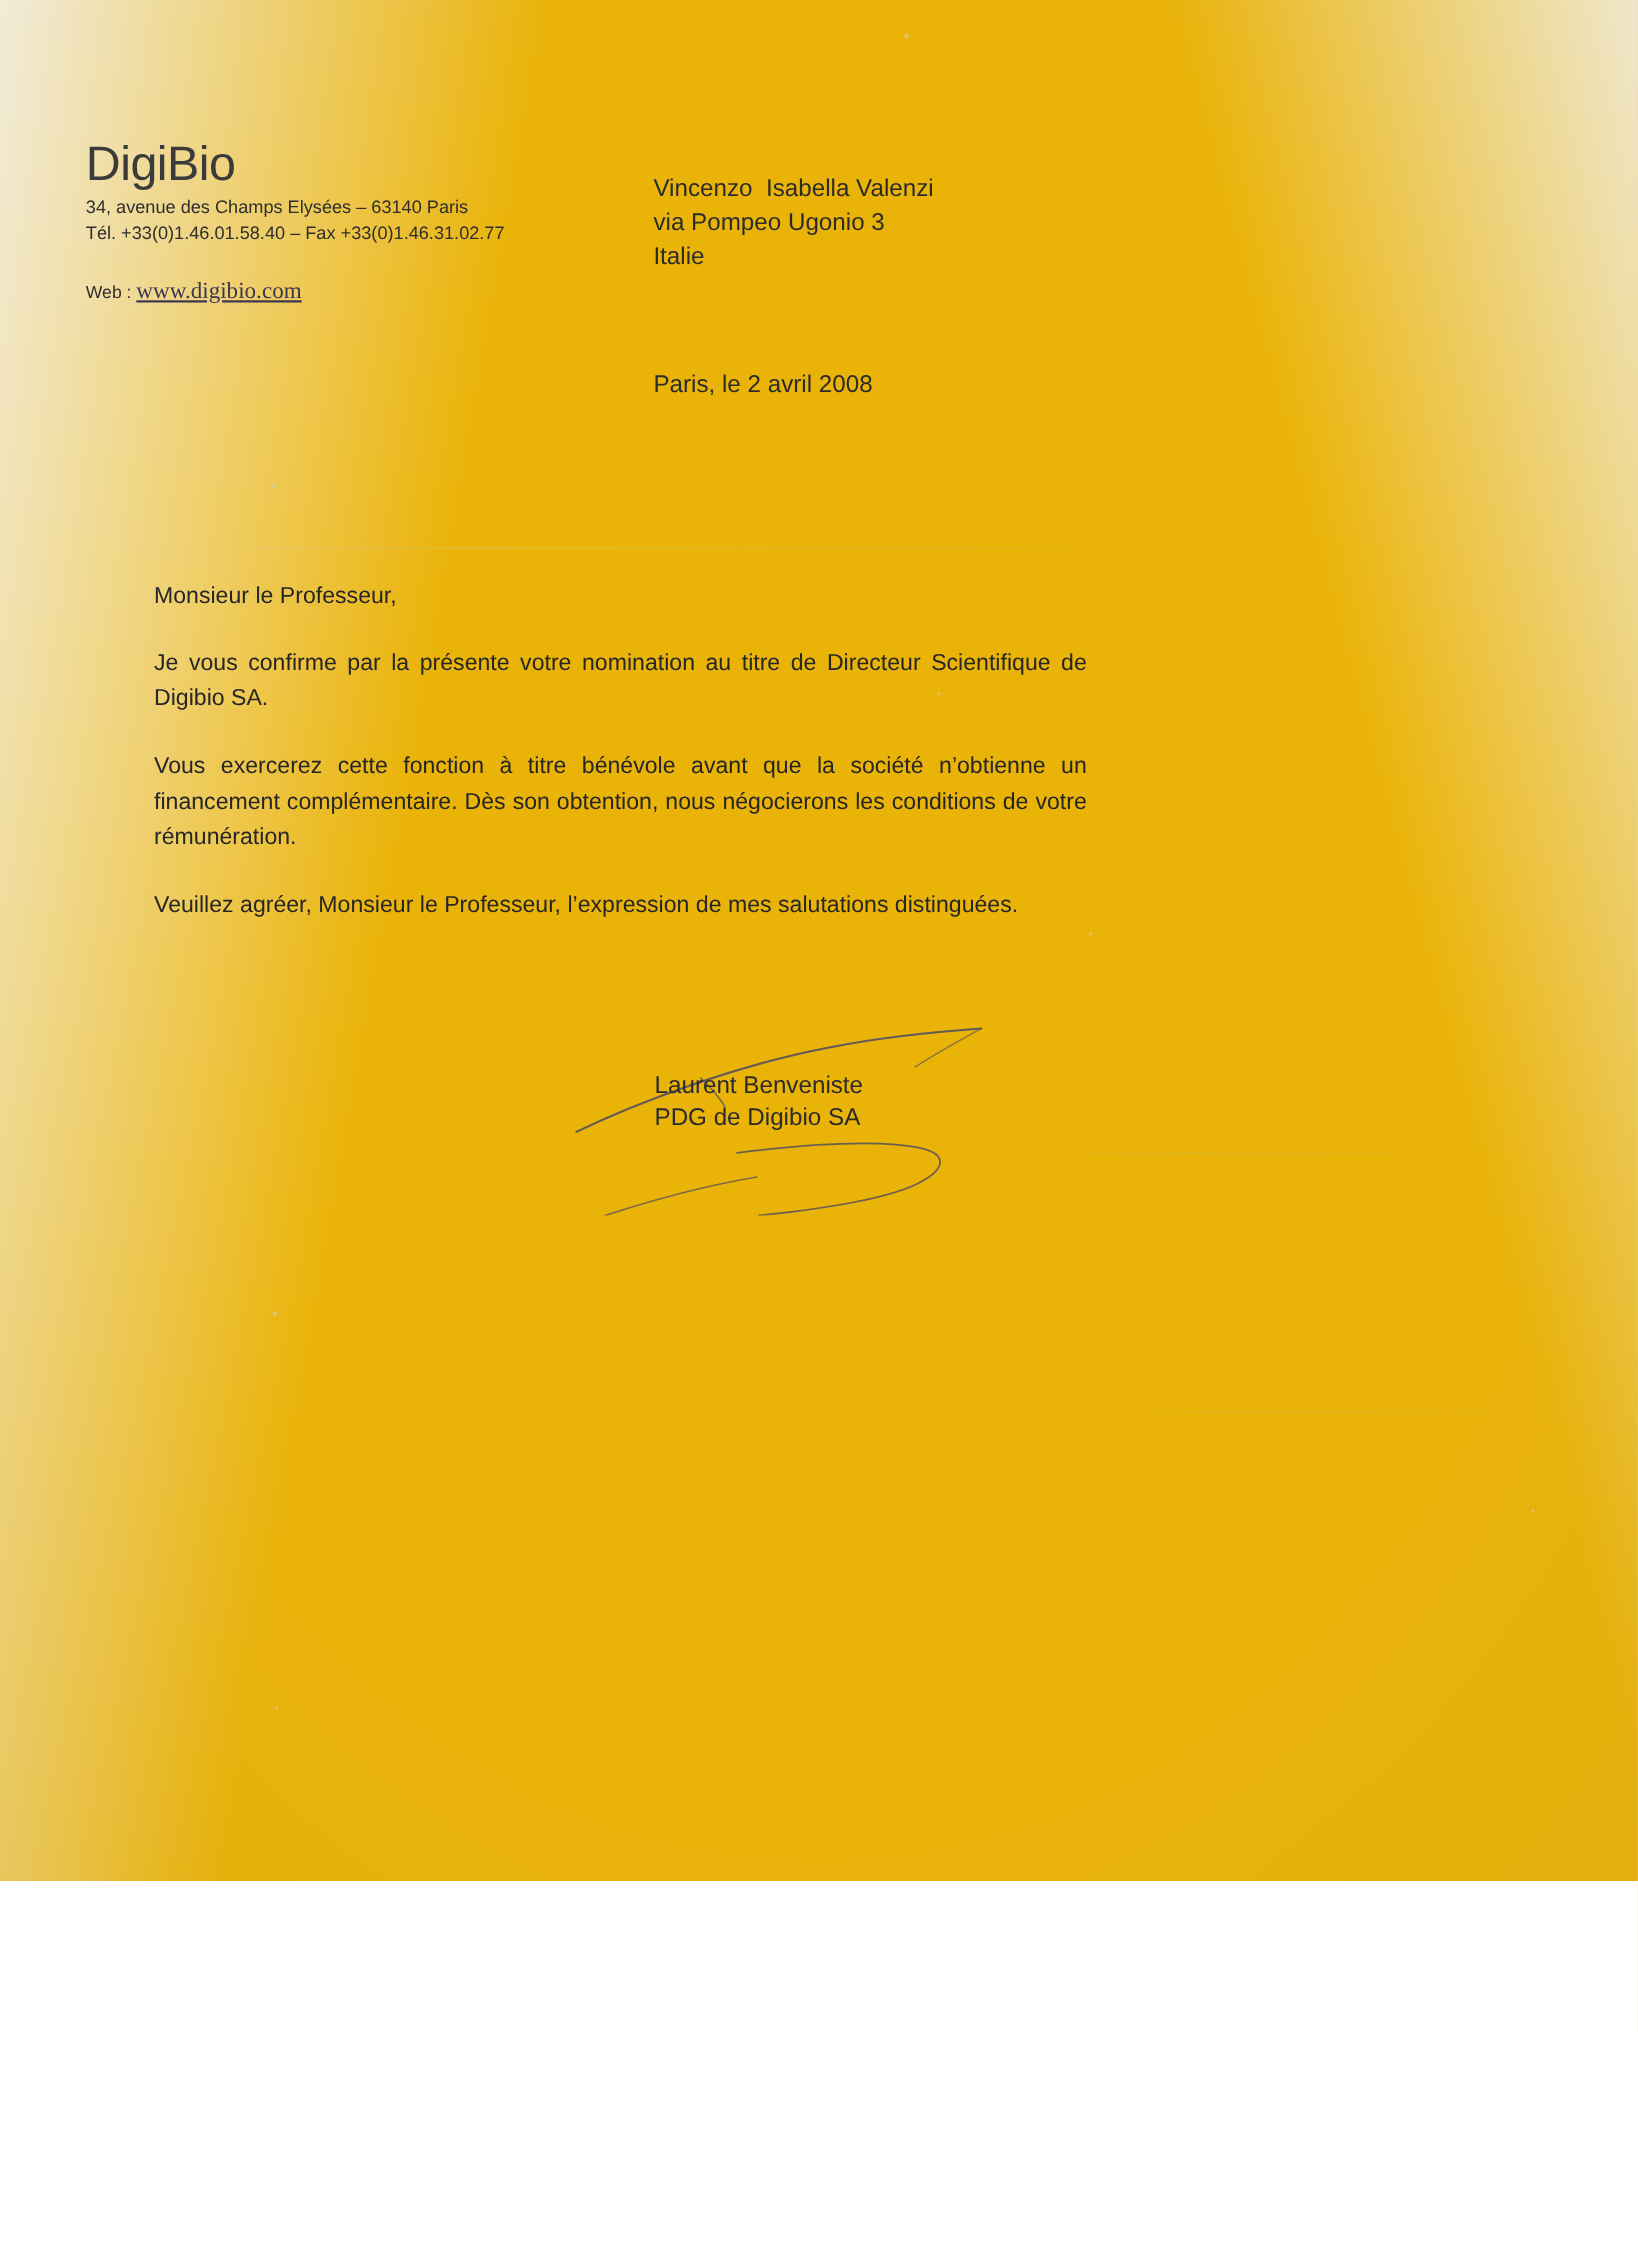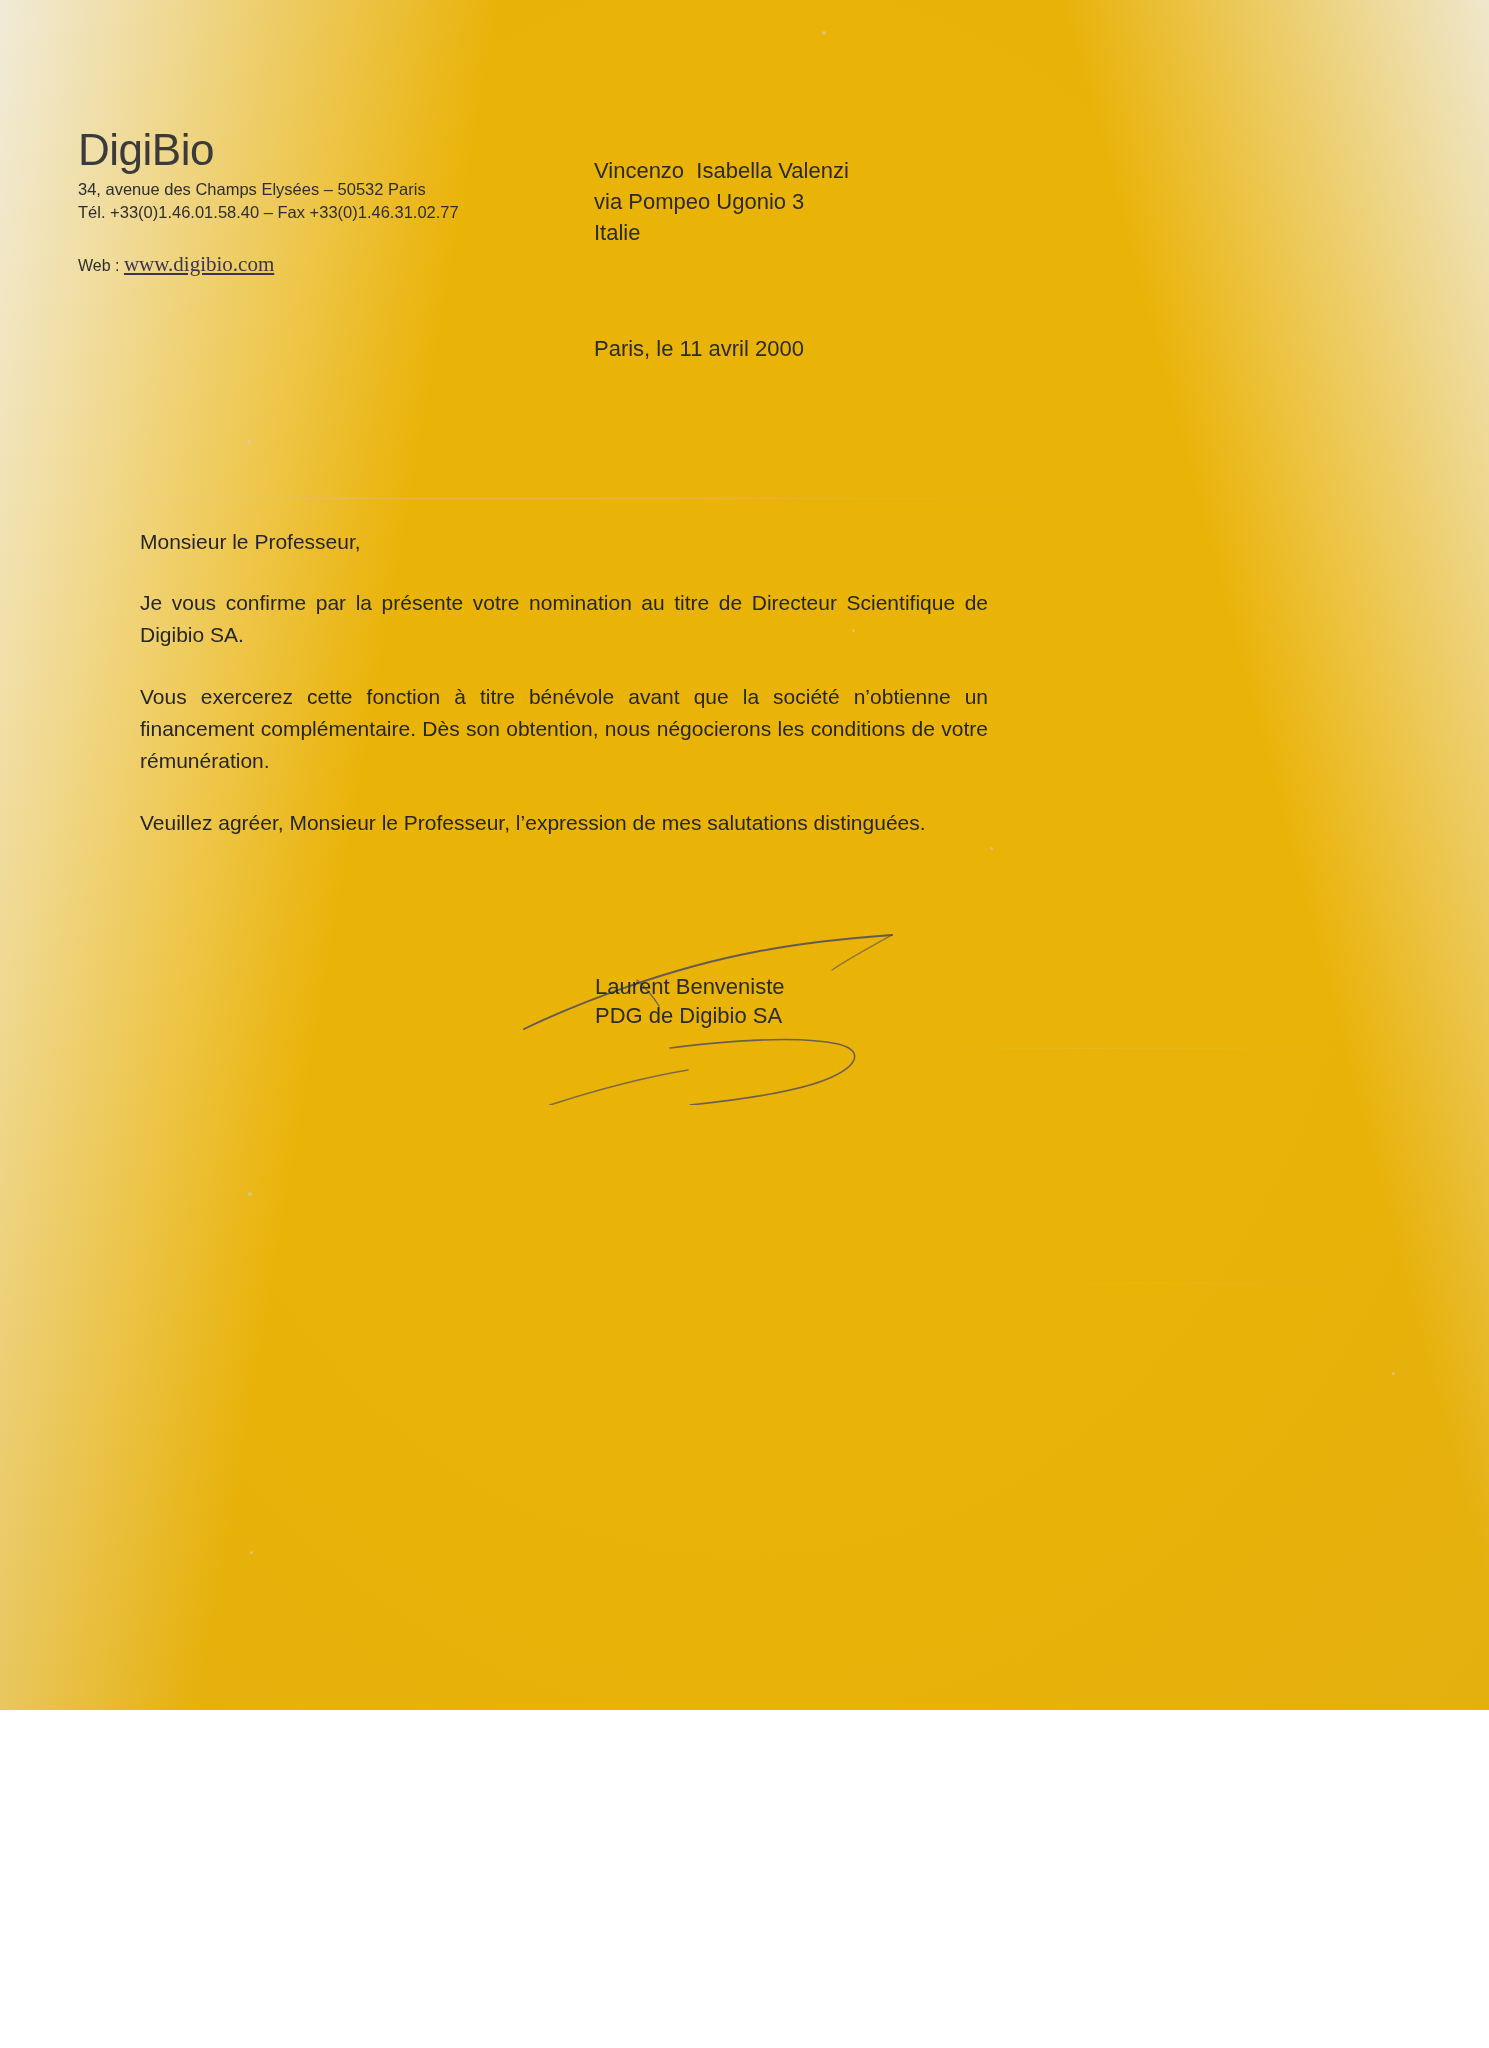--- a/index.html
+++ b/index.html
@@ -186,34 +186,34 @@
   <div class="speck" style="left:248px; top:1192px; width:4px; height:4px;"></div>
   <div class="speck" style="left:1392px; top:1372px; width:3px; height:3px;"></div>
   <div class="speck" style="left:250px; top:1551px; width:3px; height:3px;"></div>
   <div class="smudge" style="left:64px; top:498px; width:1040px;"></div>
   <div class="smudge" style="left:930px; top:1048px; width:420px; opacity:.4;"></div>
   <div class="smudge" style="left:1000px; top:1283px; width:380px; opacity:.35;"></div>
   <div class="smudge" style="left:70px; top:2016px; width:1000px; opacity:.3;"></div>
 
   <div id="letterhead">
     <div id="brand">DigiBio</div>
-    <div class="lh-line">34, avenue des Champs Elysées – 50532 Paris</div>
+    <div class="lh-line">34, avenue des Champs Elysées – 63140 Paris</div>
     <div class="lh-line">Tél. +33(0)1.46.01.58.40 – Fax +33(0)1.46.31.02.77</div>
     <div id="web-row">
       <span>Web : </span><a id="web-link" href="#">www.digibio.com</a>
     </div>
   </div>
 
   <div id="recipient">
     <div class="addr-line">Vincenzo  Isabella Valenzi</div>
     <div class="addr-line">via Pompeo Ugonio 3</div>
     <div class="addr-line">Italie</div>
   </div>
 
-  <div id="date-line">Paris, le 11 avril 2000</div>
+  <div id="date-line">Paris, le 2 avril 2008</div>
 
   <div id="body-block">
     <div id="salutation">Monsieur le Professeur,</div>
     <p class="body-para">Je vous confirme par la présente votre nomination au titre de Directeur Scientifique de Digibio SA.</p>
     <p class="body-para">Vous exercerez cette fonction à titre bénévole avant que la société n’obtienne un financement complémentaire. Dès son obtention, nous négocierons les conditions de votre rémunération.</p>
     <p class="body-para" id="closing-para">Veuillez agréer, Monsieur le Professeur, l’expression de mes salutations distinguées.</p>
   </div>
 
   <div id="signature-block">
     <svg id="signature-stroke" viewBox="0 0 420 185" xmlns="http://www.w3.org/2000/svg">

